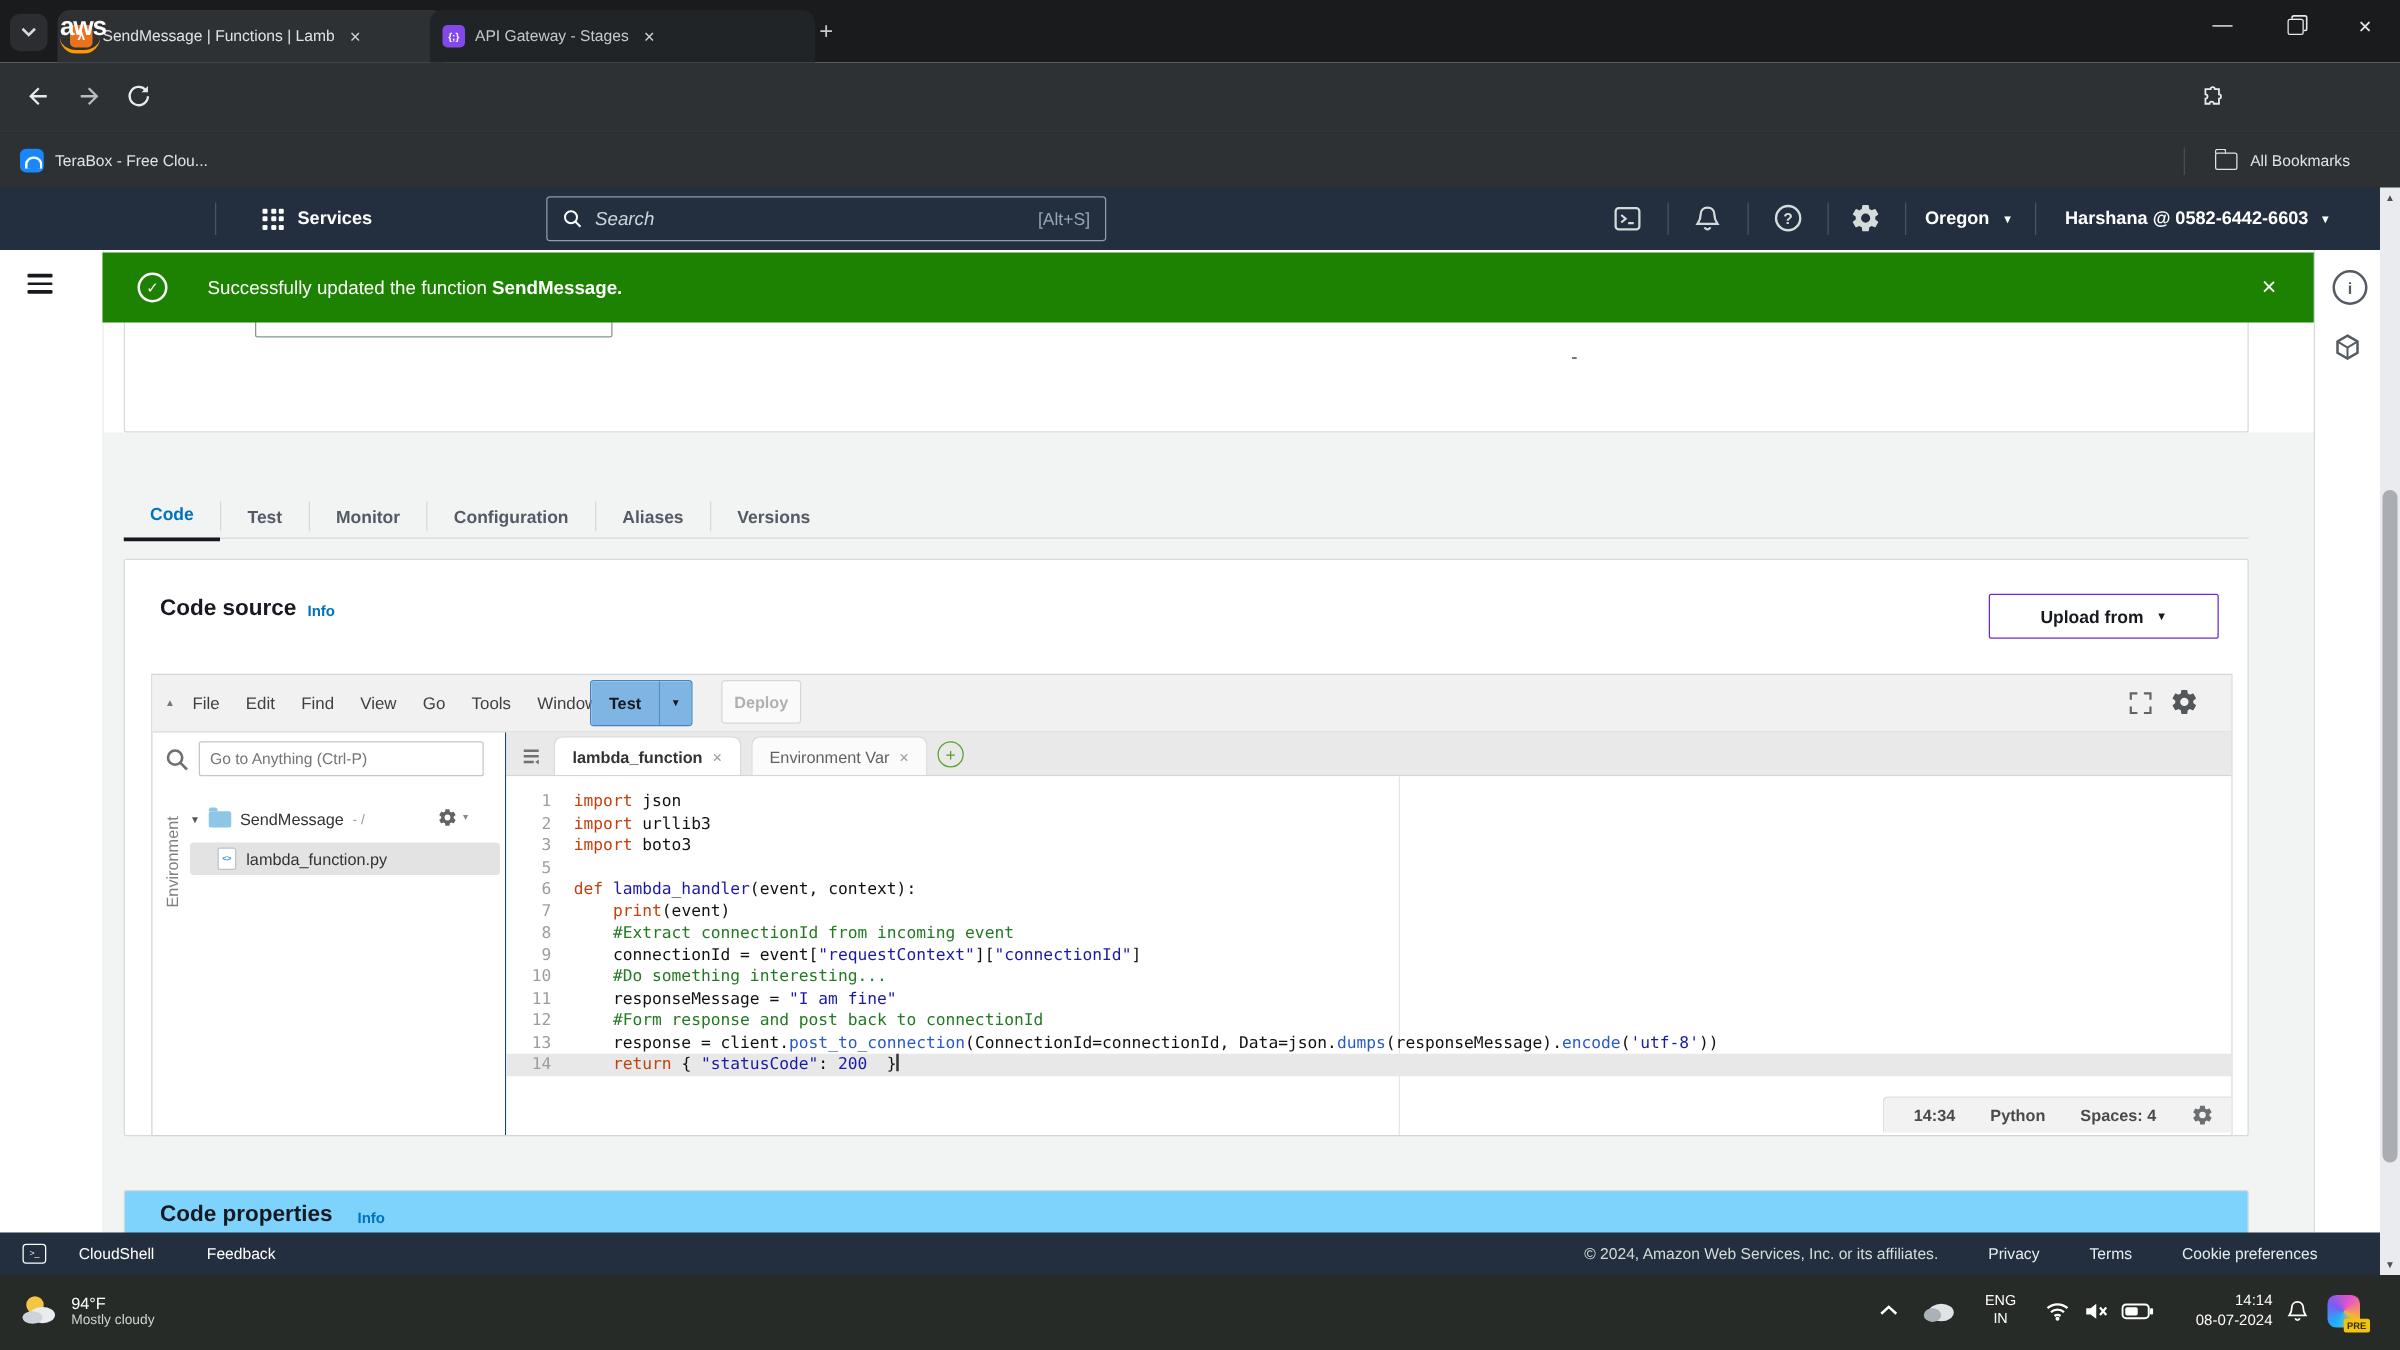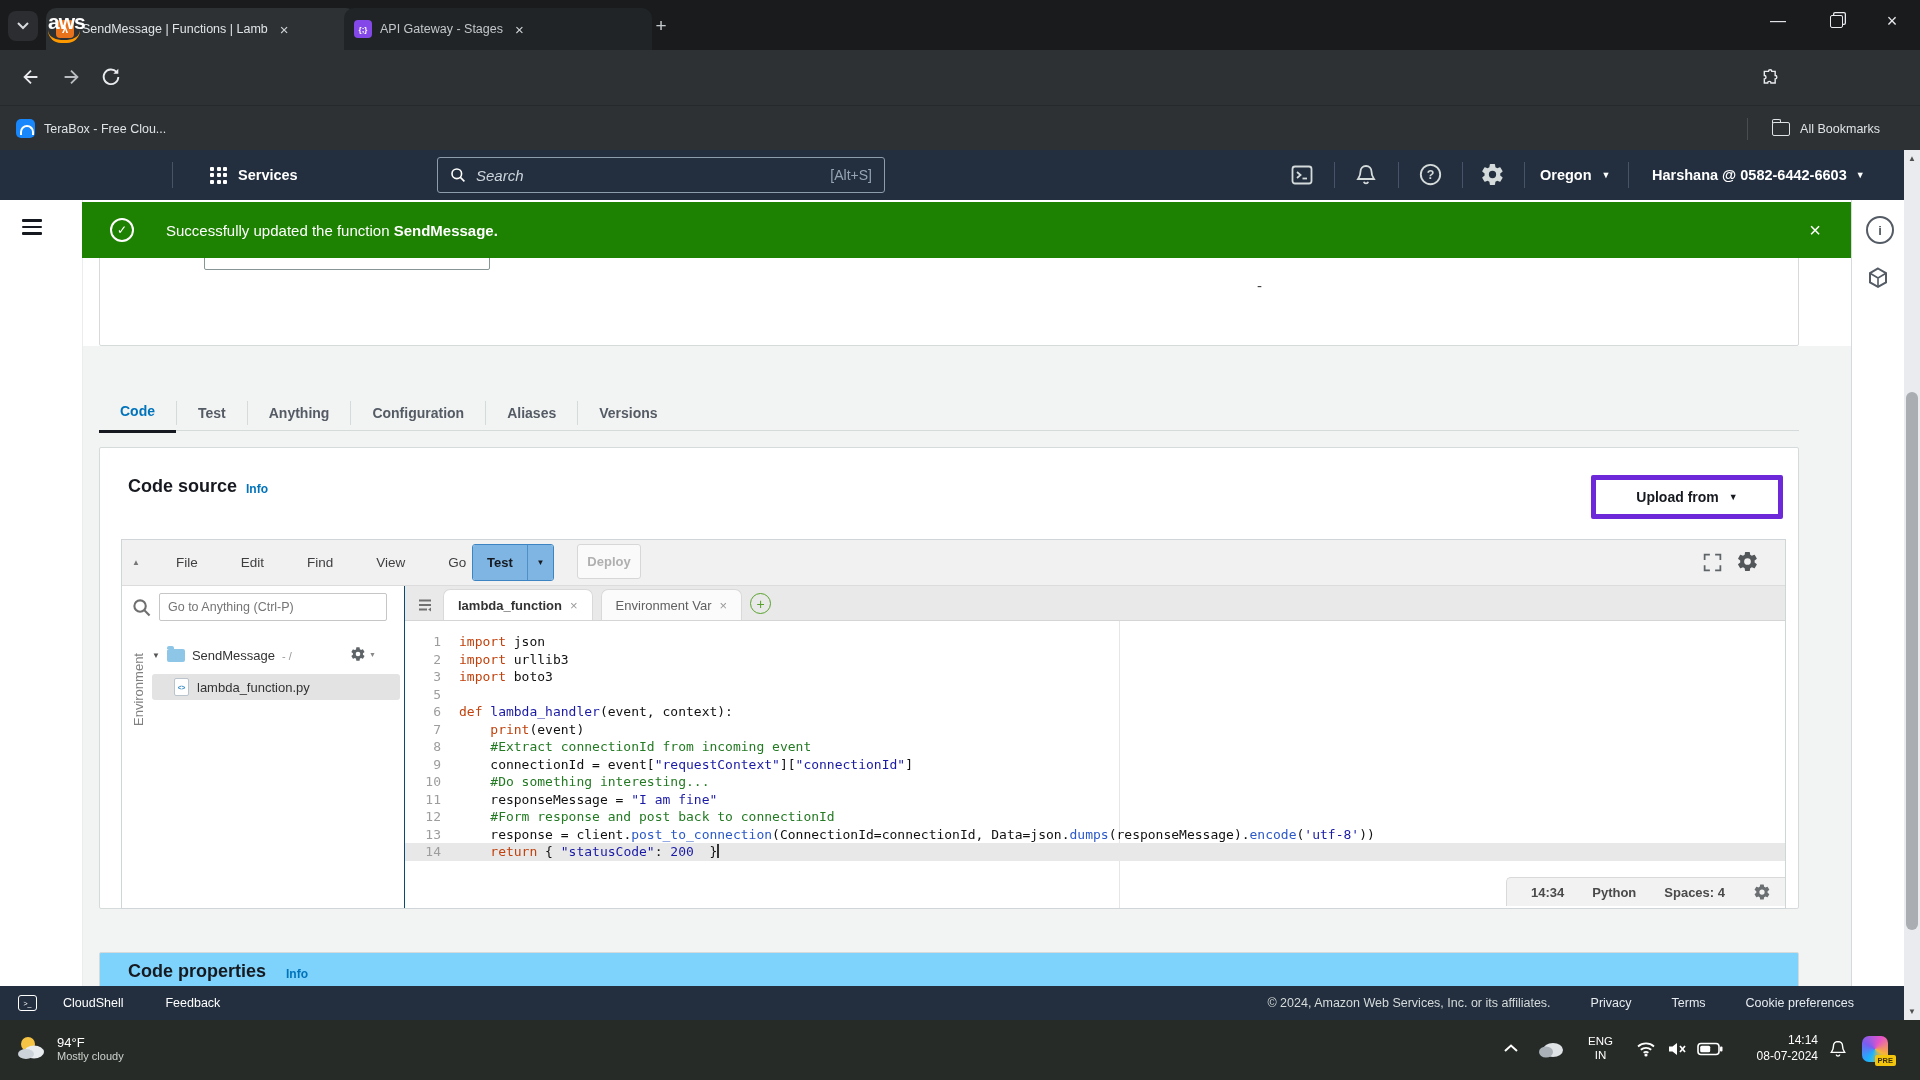--- a/index.html
+++ b/index.html
@@ -67,27 +67,27 @@
   .fn-tabs{left:99px;top:392px;display:flex;align-items:center;z-index:2;}
   .fn-tab{padding:0 21px;font-size:14px;font-weight:bold;color:#545b64;height:38px;display:flex;align-items:center;}
   .fn-tab.active{color:#0073bb;border-bottom:3px solid #16191f;}
   .fn-tab-div{width:1px;height:24px;background:#d5dbdb;}
   .fn-rule{left:99px;top:430px;width:1700px;height:1px;background:#d5dbdb;}
 
   
   .cs-card{left:99px;top:447px;width:1700px;height:462px;background:#fff;border:1px solid #d5dbdb;border-radius:2px;box-sizing:border-box;z-index:2;}
   .h2{font-size:18px;font-weight:bold;color:#16191f;}
   .info-link{font-size:12px;font-weight:bold;color:#0073bb;}
-  .btn-sec{border:5px solid #6d28d9;border-radius:2px;background:#fff;font-size:14px;font-weight:bold;color:#16191f;
+  .btn-sec{border:1px solid #6d28d9;border-radius:2px;background:#fff;font-size:14px;font-weight:bold;color:#16191f;
            display:inline-flex;align-items:center;justify-content:center;gap:10px;}
 
   
   .ed-frame{left:121px;top:539px;width:1665px;height:370px;border:1px solid #d0d5d9;background:#fff;box-sizing:border-box;z-index:2;}
   .ed-menubar{left:0;top:0;width:100%;height:46px;background:#f1f1f1;border-bottom:1px solid #dcdcdc;box-sizing:border-box;}
-  .ed-menu{font-size:13.5px;color:#3f3f42;margin-left:22px;}
+  .ed-menu{font-size:13.5px;color:#3f3f42;}
   .test-btn{left:350px;top:4px;height:35px;display:flex;border:1px solid #3d85c2;border-radius:3px;overflow:hidden;}
   .test-main{width:54px;background:#7eb5e2;display:flex;align-items:center;justify-content:center;font-size:13px;font-weight:bold;color:#16191f;}
   .test-arrow{width:25px;background:#7eb5e2;border-left:1px solid #4d8fc9;display:flex;align-items:center;justify-content:center;font-size:8px;color:#16191f;}
   .deploy-btn{left:455px;top:4px;height:35px;width:64px;background:#fafafa;border:1px solid #d7d7d7;border-radius:3px;
               display:flex;align-items:center;justify-content:center;font-size:13px;font-weight:bold;color:#b0b0b0;box-sizing:border-box;}
   .ed-body{left:0;top:46px;width:100%;height:322px;}
   .ed-leftcol{left:0;top:0;width:283px;height:322px;border-right:1px solid #0c4a6e;box-sizing:border-box;}
   .goto{left:37px;top:7px;width:228px;height:28px;border:1px solid #c6c6c6;border-radius:2px;font-size:12.5px;color:#9b9b9b;
         font-family:"Liberation Sans",sans-serif;padding:0 8px;box-sizing:border-box;background:#fff;}
   .env-vert{left:-34px;top:96px;width:100px;transform:rotate(-90deg);color:#808080;font-size:13px;text-align:center;}
@@ -344,21 +344,21 @@
           <path d="M4.5 7.5L12 12l7.5-4.5M12 12v9" stroke="#545b64" stroke-width="1.6" fill="none"></path>
         </svg>
     </div>
   </div>
 
   <div class="abs fn-tabs">
     <div class="fn-tab active">Code</div>
     <div class="fn-tab-div"></div>
     <div class="fn-tab">Test</div>
     <div class="fn-tab-div"></div>
-    <div class="fn-tab">Anything</div>
+    <div class="fn-tab">Monitor</div>
     <div class="fn-tab-div"></div>
     <div class="fn-tab">Configuration</div>
     <div class="fn-tab-div"></div>
     <div class="fn-tab">Aliases</div>
     <div class="fn-tab-div"></div>
     <div class="fn-tab">Versions</div>
   </div>
   <div class="abs fn-rule"></div>
 
   <div class="abs cs-card">

